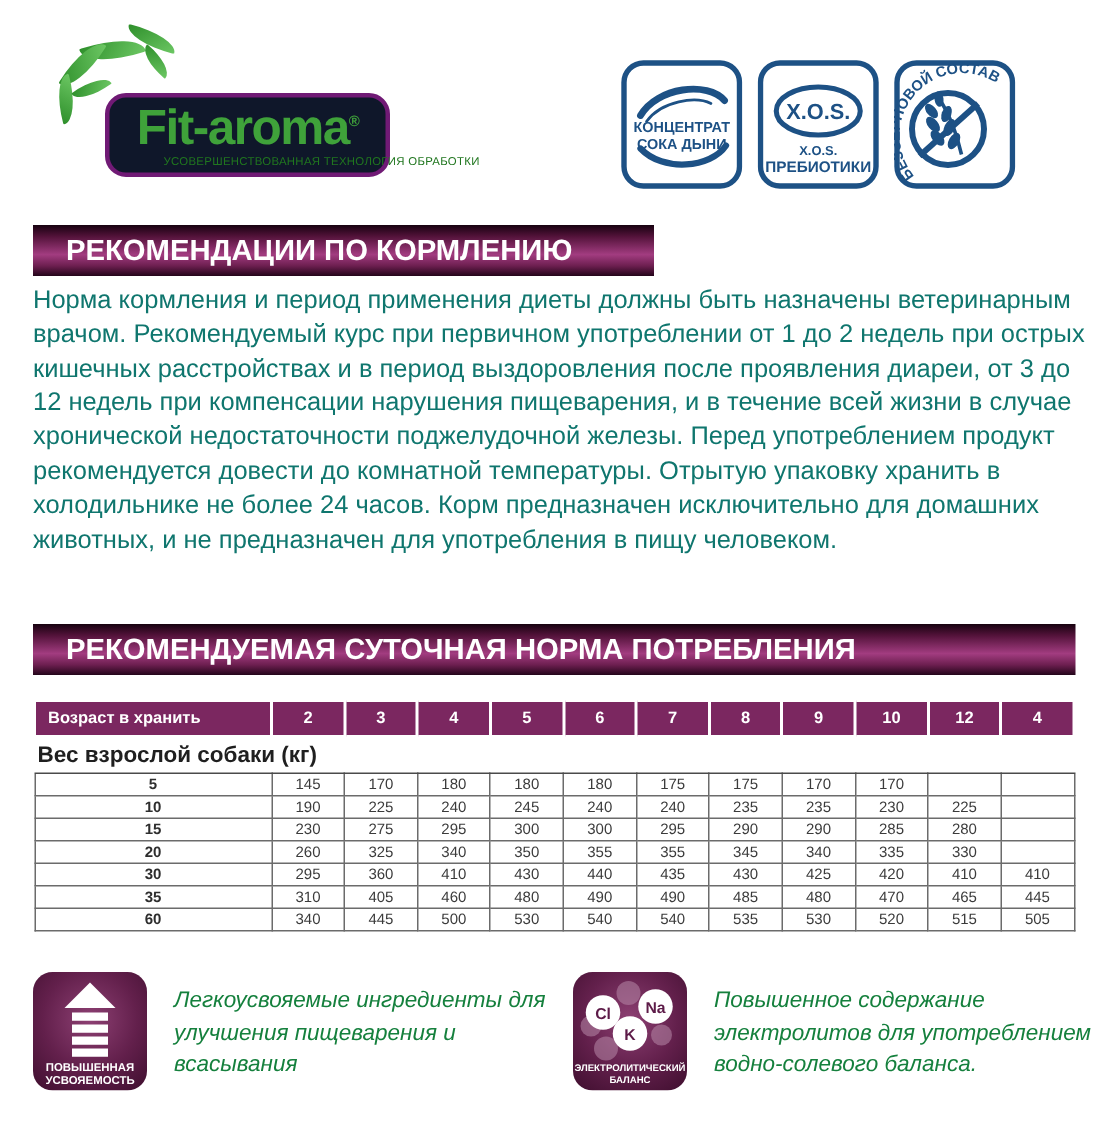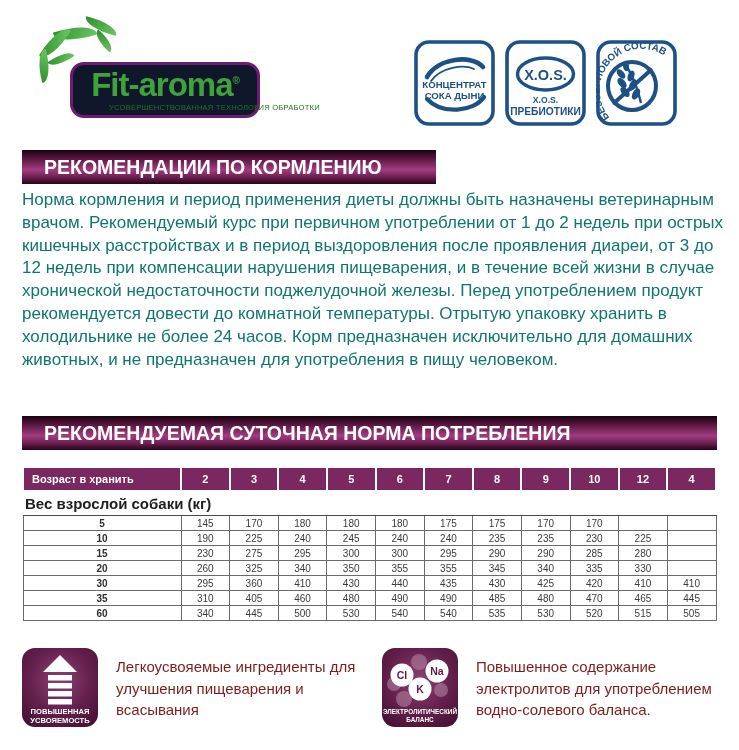--- a/index.html
+++ b/index.html
@@ -50,21 +50,21 @@
   .intake-table tbody td { border:1px solid #6b6b6b; height:15px; text-align:center;
     font-size:10px; color:#3b3b3b; padding:0; }
   .intake-table tbody td.wcell { font-weight:bold; color:#2e2e2e; }
 
   
   .features { position:absolute; left:22px; top:648px; width:706px; display:flex; }
   .feature { display:flex; align-items:flex-start; }
   .feature-1 { width:360px; }
   .feature-2 { flex:1; }
   .feature-icon { flex:0 0 auto; }
-  .feature-text { margin:8px 0 0 18px; font-size:15px; line-height:21.5px; color:#7f1d1d; width:252px; }
+  .feature-text { margin:8px 0 0 18px; font-size:15px; line-height:21.5px; color:#15803d; width:252px;font-style:italic; }
 
   .blue { fill:#1d5185; }
   .blue-stroke { stroke:#1d5185; fill:none; }
 </style>
 </head>
 <body>
 
 <div class="page">
 
   <div class="logo">

